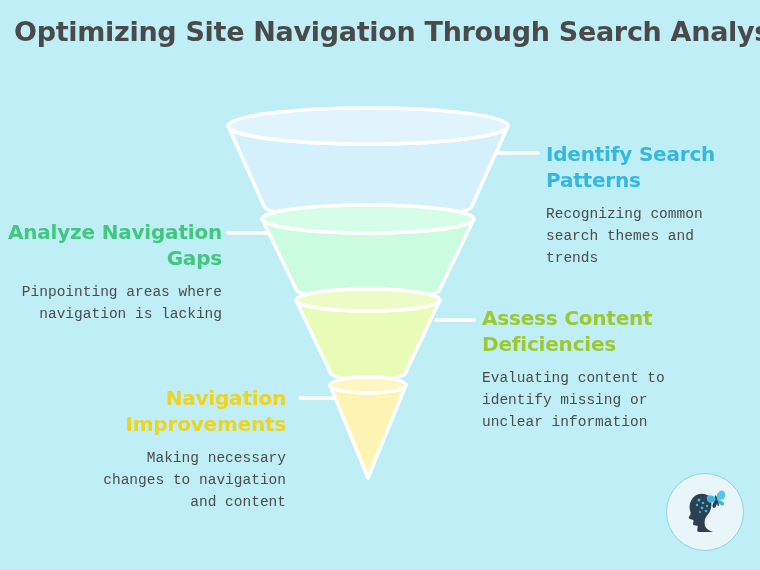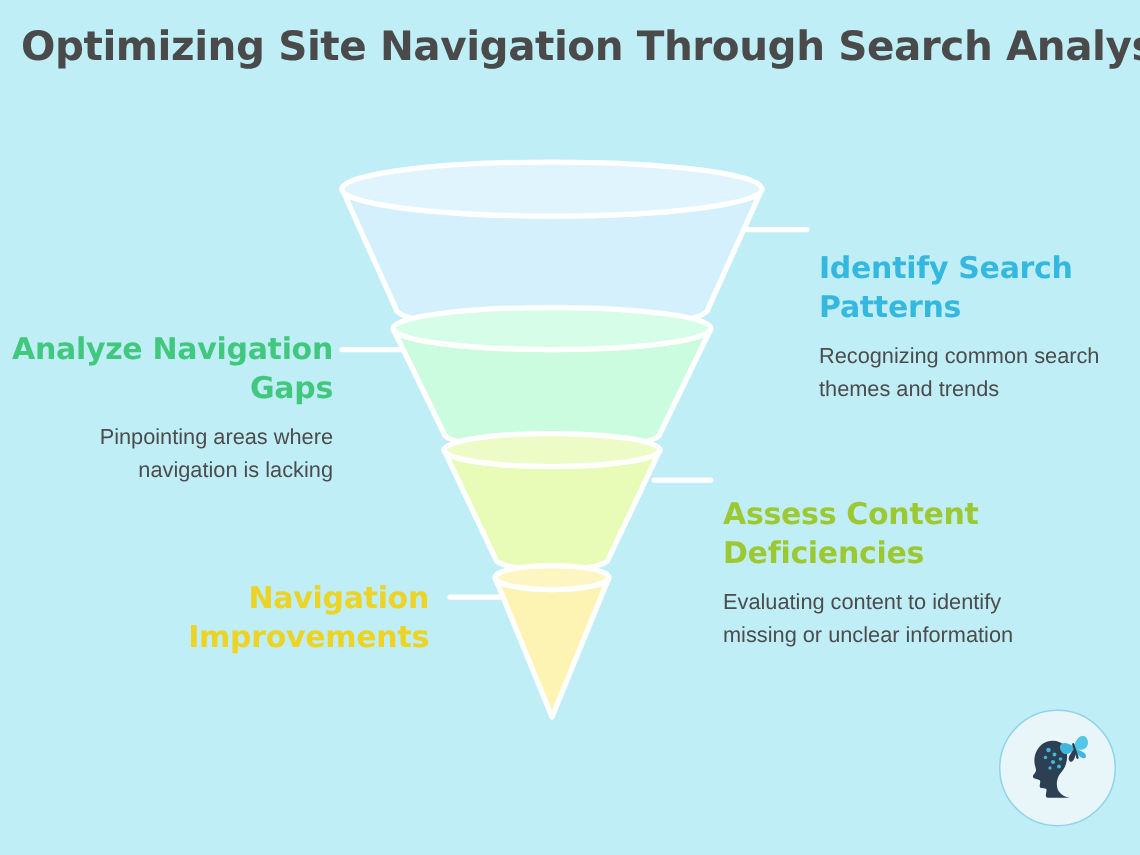--- a/index.html
+++ b/index.html
@@ -47,28 +47,28 @@
     position: absolute;
   }
   .step-heading {
     font-family: "DejaVu Sans", sans-serif;
     font-size: 20px;
     font-weight: bold;
     line-height: 1.32;
     letter-spacing: -0.2px;
   }
   .step-desc {
-    font-family: Liberation Sans, sans-serif;
+    font-family: Liberation Mono, monospace;
     font-size: 14.5px;
     line-height: 1.52;
     color: #4c4c4c;
     margin-top: 9px;
   }
   .align-right { text-align: right; }
-  .align-left  { text-align: left; margin-top: 24px; }
+  .align-left  { text-align: left; }
 
   #step-1 { left: 546px; top: 141px; width: 206px; }
   #step-2 { left: 6px;   top: 219px; width: 216px; }
   #step-3 { left: 482px; top: 305px; width: 220px; }
   #step-4 { left: 86px;  top: 385px; width: 200px; }
 
   
   #logo {
     position: absolute;
     left: 666px;
@@ -144,20 +144,21 @@
     <div class="step-desc">Evaluating content to identify missing or unclear information</div>
   </div>
 
   <div class="step align-right" id="step-2">
     <div class="step-heading" style="color:#41c87e;">Analyze Navigation Gaps</div>
     <div class="step-desc">Pinpointing areas where navigation is lacking</div>
   </div>
 
   <div class="step align-right" id="step-4">
     <div class="step-heading" style="color:#ecd324;">Navigation Improvements</div>
+    <div class="step-desc">Making necessary changes to navigation and content</div>
   </div>
 
   <div id="logo">
     <svg width="56" height="56" viewBox="0 0 56 56">
 
       <path d="M33.5 13.5
                c-4.2 -4.6 -11.6 -5.0 -16.2 -1.0
                c-4.6 4.0 -5.6 10.2 -4.0 15.0
                c0.7 2.1 0.4 3.2 -0.8 4.4
                c-1.3 1.3 -1.2 2.6 0.4 3.1

